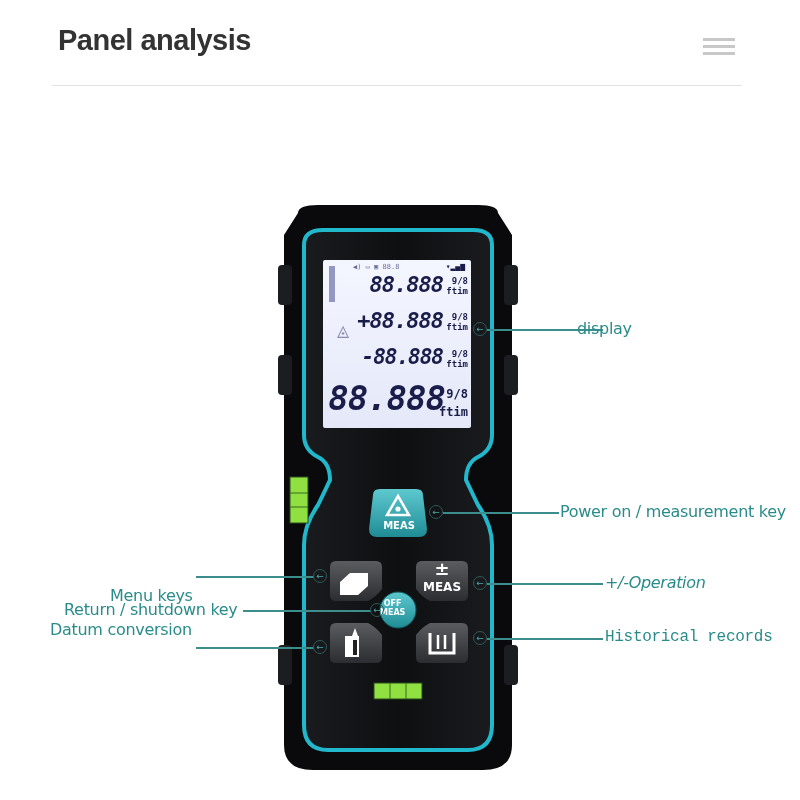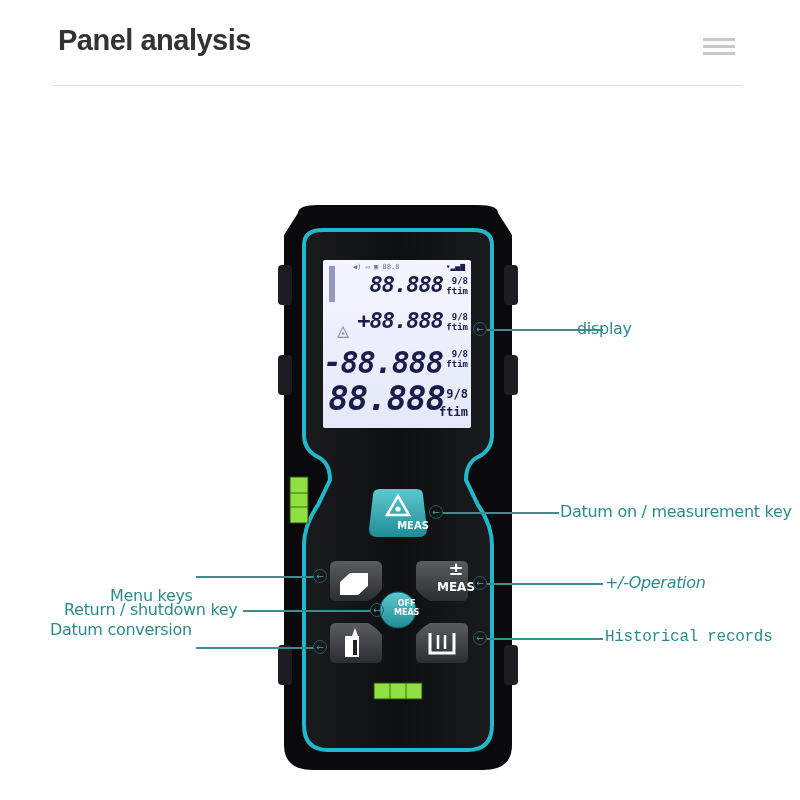--- a/index.html
+++ b/index.html
@@ -8,21 +8,21 @@
   .menu-icon{position:absolute;left:703px;top:38px;width:32px;height:18px;}
   .menu-icon span{display:block;height:3px;background:#c8c8c8;margin-bottom:4px;}
   .divider{position:absolute;left:52px;top:85px;width:690px;height:1px;background:#e2e2e2;}
   .label{position:absolute;font-size:16px;color:#2a8c8a;white-space:nowrap;letter-spacing:-0.3px;}
   .line{position:absolute;height:1.5px;background:#3c8e8c;}
   .dot{position:absolute;width:14px;height:14px;border-radius:50%;border:1px solid #2d5a5a;box-sizing:border-box;color:#4ba7a5;font-size:9px;line-height:12px;text-align:center;}
   .device{position:absolute;left:278px;top:205px;width:240px;height:565px;}
   .lcd{position:absolute;left:323px;top:260px;width:148px;height:168px;background:linear-gradient(180deg,#f4f6ff,#e4e8f8);border-radius:2px;font-family:"DejaVu Sans Mono",monospace;color:#1a1c4a;overflow:hidden;}
   .seg{position:absolute;right:28px;font-weight:bold;letter-spacing:-1px;font-style:italic;}
   .unit{position:absolute;right:3px;font-size:9px;font-weight:bold;line-height:9px;padding-left:32px;}
-  .btn-text{position:absolute;color:#fff;font-weight:bold;text-align:center;padding-left:14px;}
+  .btn-text{position:absolute;color:#fff;font-weight:bold;text-align:center;}
 </style>
 </head>
 <body>
 
 <div>
   <div class="header-title">Panel analysis</div>
   <div class="menu-icon">
       <span></span>
       <span></span>
       <span></span>
@@ -91,21 +91,21 @@
   <div style="position:absolute;left:6px;top:6px;width:6px;height:36px;background:#6b6fa8;opacity:.7"></div>
   <div style="position:absolute;left:30px;top:3px;font-size:7px;color:#6a6e98;">◀) ▭ ▣ <span>88.8</span></div>
   <div style="position:absolute;right:6px;top:2px;font-size:8px;font-weight:bold;">▾▂▄▆</div>
   <div style="position:absolute;left:14px;top:58px;font-size:20px;color:#8a8eb0;">◬</div>
   <div class="seg" style="top:12px;font-size:22px;">88.888</div>
   <div class="unit" style="top:17px;">9/8</div>
   <div class="unit" style="top:27px;">ftim</div>
   <div class="seg" style="top:48px;font-size:22px;">+88.888</div>
   <div class="unit" style="top:53px;">9/8</div>
   <div class="unit" style="top:63px;">ftim</div>
-  <div class="seg" style="top:85px;font-size:30px;">-88.888</div>
+  <div class="seg" style="top:85px;font-size:21px;">-88.888</div>
   <div class="unit" style="top:90px;">9/8</div>
   <div class="unit" style="top:100px;">ftim</div>
   <div class="seg" style="top:118px;font-size:34px;right:26px;">88.888</div>
   <div class="unit" style="top:128px;font-size:12px;line-height:12px;">9/8</div>
   <div class="unit" style="top:146px;font-size:12px;line-height:12px;">ftim</div>
 </div>
 
 <div class="btn-text" style="left:369px;top:520px;width:60px;font-size:10px;">MEAS</div>
 <div class="btn-text" style="left:416px;top:560px;width:52px;font-size:18px;line-height:18px;">±</div>
 <div class="btn-text" style="left:416px;top:580px;width:52px;font-size:12px;">MEAS</div>
@@ -128,21 +128,21 @@
 <div class="label" style="left:50px;top:620px;">Datum conversion</div>
 <div class="line" style="left:196px;top:647px;width:118px;"></div>
 <div class="dot" style="left:313px;top:640px;">←</div>
 
 <div class="dot" style="left:473px;top:322px;">←</div>
 <div class="line" style="left:487px;top:329px;width:116px;"></div>
 <div class="label" style="left:577px;top:319px;">display</div>
 
 <div class="dot" style="left:429px;top:505px;">←</div>
 <div class="line" style="left:443px;top:512px;width:116px;"></div>
-<div class="label" style="left:560px;top:502px;">Datum on / measurement key</div>
+<div class="label" style="left:560px;top:502px;">Power on / measurement key</div>
 
 <div class="dot" style="left:473px;top:576px;">←</div>
 <div class="line" style="left:487px;top:583px;width:116px;"></div>
 <div class="label" style="left:605px;top:573px;font-style:italic;">+/-Operation</div>
 
 <div class="dot" style="left:473px;top:631px;">←</div>
 <div class="line" style="left:487px;top:638px;width:116px;"></div>
 <div class="label" style="left:605px;top:628px;font-family:Liberation Mono, monospace;">Historical records</div>
 
 </body></html>

